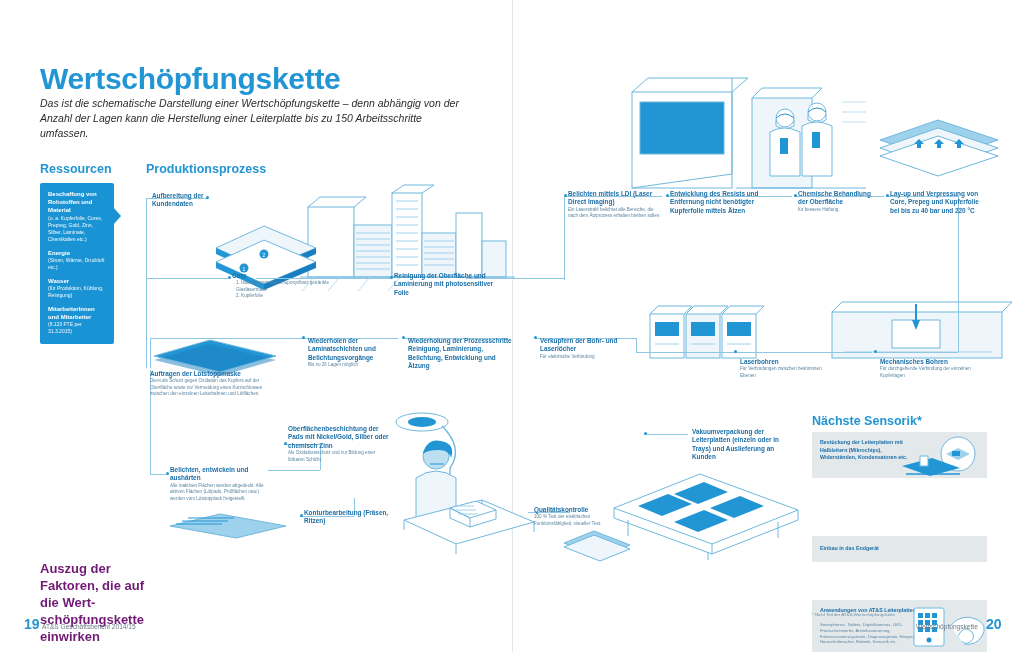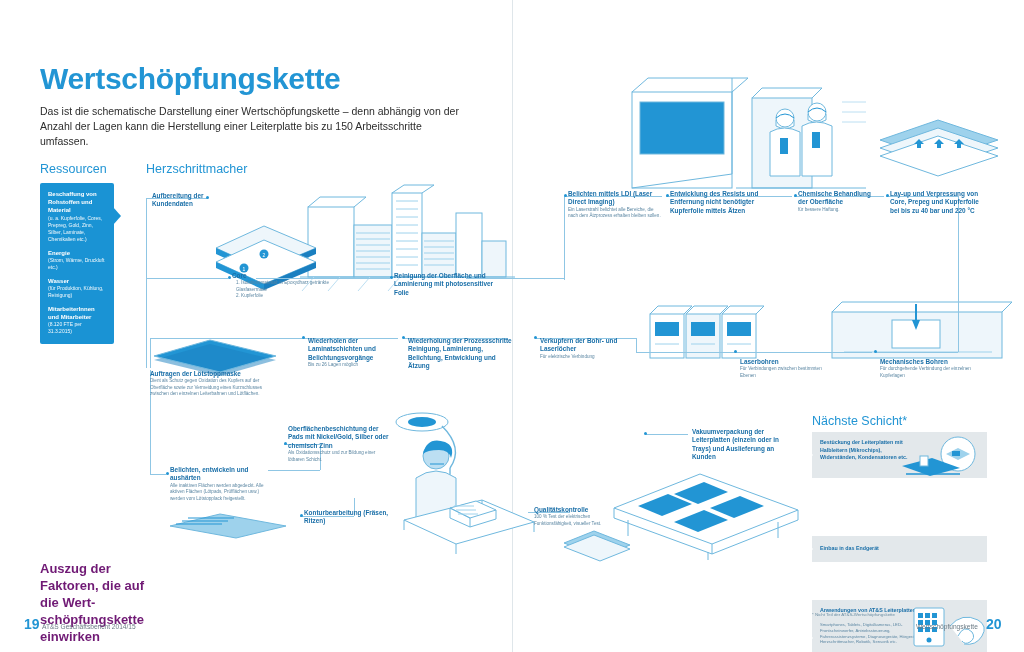--- a/index.html
+++ b/index.html
@@ -8,21 +8,21 @@
   #page{position:relative;width:1024px;height:652px;background:#ffffff;}
 
   
   .gutter{position:absolute;top:0;bottom:0;width:1px;background:#dfe6ea;}
 
   .abs{position:absolute;}
 
   
   .h1{font-size:30px;font-weight:bold;color:#2295d4;letter-spacing:-.3px;}
   .lead{font-size:10.5px;line-height:15px;color:#2c2c2c;font-weight:normal;}
-  .secthead{font-size:12.5px;font-weight:normal;color:#2295d4;}
+  .secthead{font-size:12.5px;font-weight:bold;color:#2295d4;}
   .lbl{font-size:6.4px;font-weight:bold;color:#1a6fa8;line-height:8.4px;}
   .tiny{font-size:4.6px;font-weight:normal;color:#5b86a2;line-height:6.4px;}
 
   
   .resbox{background:#1a93d4;color:#fff;border-radius:2px;padding:7px 8px 9px 8px;}
   .resbox .t{font-size:6px;font-weight:bold;line-height:8.2px;}
   .resbox .d{font-size:5px;font-weight:normal;line-height:7px;opacity:.95;}
   .resbox .grp{margin-bottom:6px;}
   .resbox .grp:last-child{margin-bottom:0;}
   .resarrow{position:absolute;right:-7px;top:24px;width:0;height:0;
@@ -58,24 +58,24 @@
   .fillE{fill:#ffffff;}
 </style>
 </head>
 <body>
 
 <div id="page">
 
   <div class="gutter abs" style="left:512px;"></div>
 
   <div class="abs h1" style="left:40px;top:62px;">Wertschöpfungskette</div>
-  <div class="abs lead" style="left:40px;top:104px;width:430px;">Das ist die schematische Darstellung einer Wertschöpfungskette – denn abhängig von der Anzahl der Lagen kann die Herstellung einer Leiterplatte bis zu 150 Arbeitsschritte umfassen.</div>
+  <div class="abs lead" style="left:40px;top:96px;width:430px;font-style:italic;">Das ist die schematische Darstellung einer Wertschöpfungskette – denn abhängig von der Anzahl der Lagen kann die Herstellung einer Leiterplatte bis zu 150 Arbeitsschritte umfassen.</div>
 
   <div class="abs secthead" style="left:40px;top:162px;">Ressourcen</div>
-  <div class="abs secthead" style="left:146px;top:162px;">Herzschrittmacher</div>
+  <div class="abs secthead" style="left:146px;top:162px;">Produktionsprozess</div>
 
   <div class="abs" style="left:40px;top:183px;width:74px;">
     <div class="resbox" style="position:relative;">
       <div class="resarrow"></div>
       <div class="grp">
         <div class="t">Beschaffung von Rohstoffen und Material</div>
         <div class="d">(u. a. Kupferfolie, Cores, Prepreg, Gold, Zinn, Silber, Laminate, Chemikalien etc.)</div>
       </div>
       <div class="grp">
         <div class="t">Energie</div>
@@ -377,21 +377,21 @@
   <div class="dot" style="left:874px;top:350px;"></div>
   <div class="dot" style="left:734px;top:350px;"></div>
   <div class="dot" style="left:534px;top:336px;"></div>
   <div class="dot" style="left:402px;top:336px;"></div>
   <div class="dot" style="left:302px;top:336px;"></div>
   <div class="dot" style="left:166px;top:472px;"></div>
   <div class="dot" style="left:284px;top:442px;"></div>
   <div class="dot" style="left:300px;top:514px;"></div>
   <div class="dot" style="left:644px;top:432px;"></div>
 
-  <div class="abs secthead" style="left:812px;top:414px;">Nächste Schicht*</div>
+  <div class="abs secthead" style="left:812px;top:414px;">Nächste Sensorik*</div>
 
   <div class="abs nscard" style="left:812px;top:432px;width:175px;height:46px;">
     <div class="nsarrow"></div>
     <div class="nt">Bestückung der Leiterplatten mit Halbleitern (Mikrochips), Widerständen, Kondensatoren etc.</div>
     <svg class="abs" style="left:86px;top:4px;" width="86" height="42">
       <g class="stroke">
         <circle cx="60" cy="18" r="17" fill="#ffffff"></circle>
         <polygon points="48,18 60,12 72,18 60,24" fill="#9ed2ec" stroke="none"></polygon>
         <rect x="54" y="15" width="8" height="5" fill="#2295d4" stroke="none"></rect>
         <polygon points="4,30 34,22 62,32 32,40" fill="#2295d4" stroke="none"></polygon>

